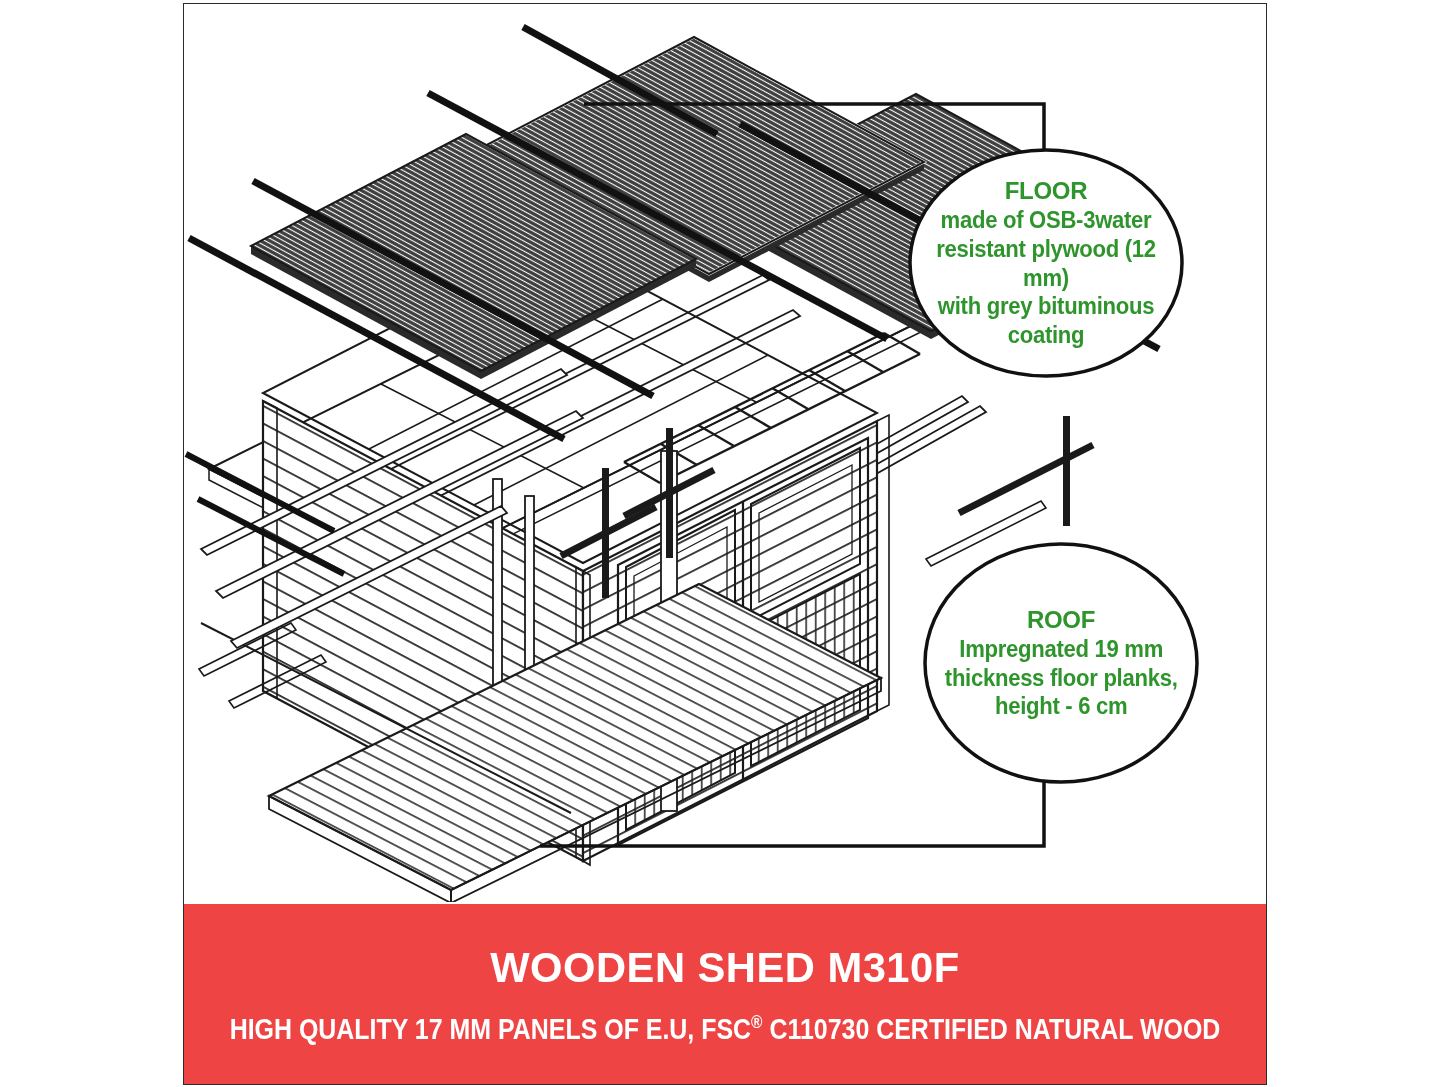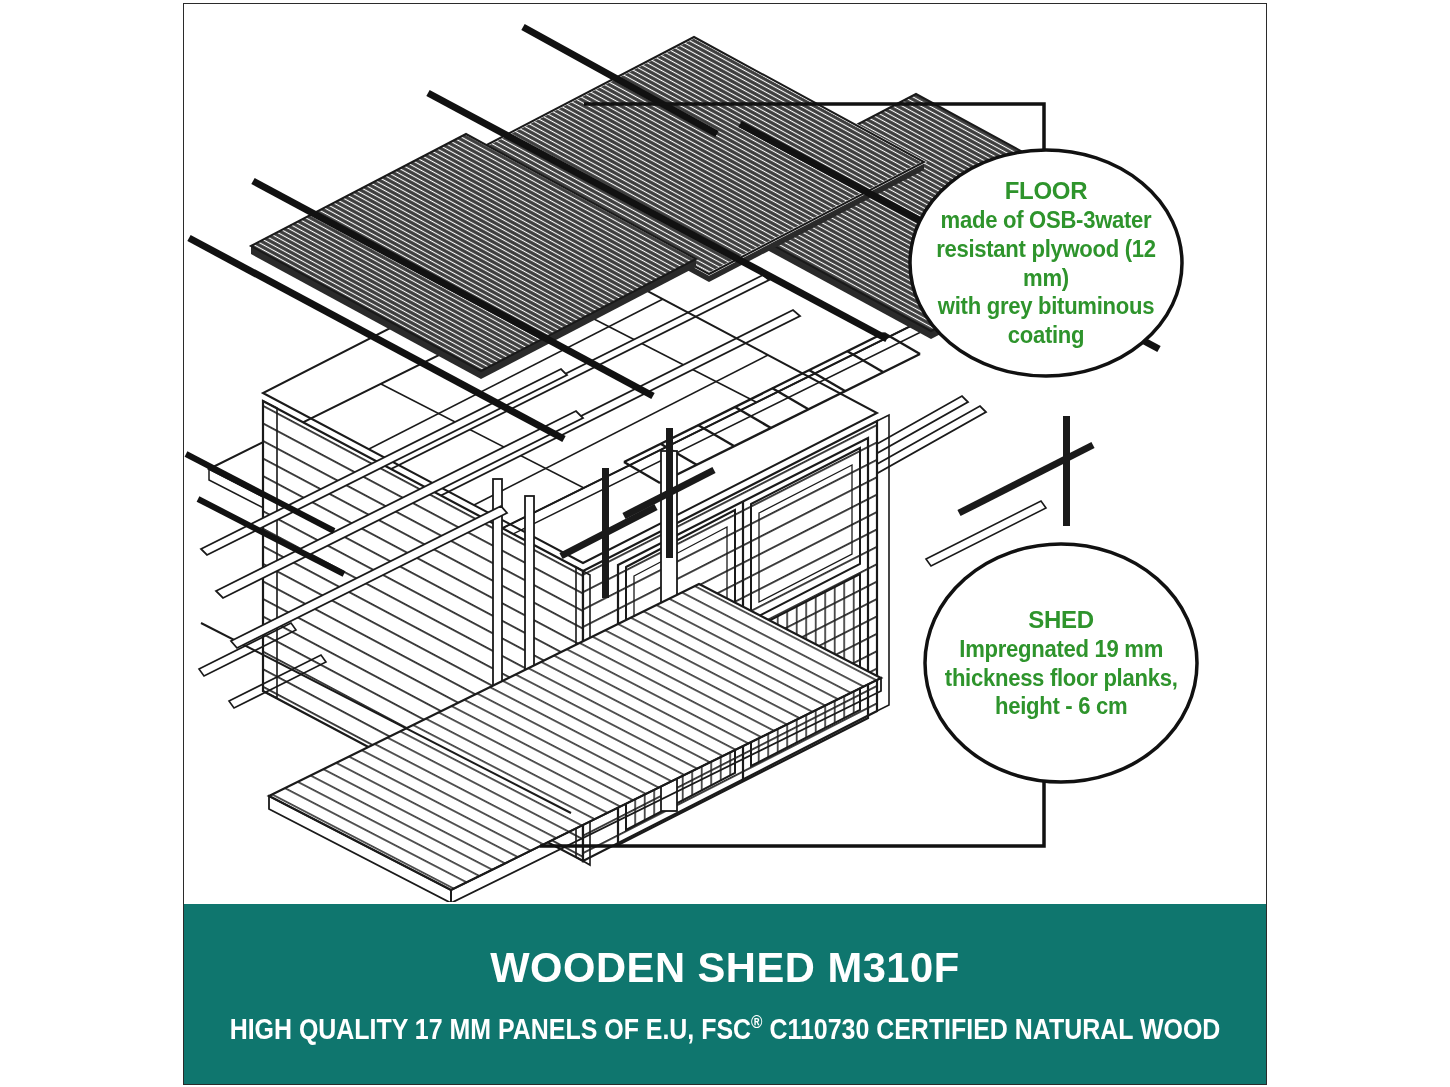--- a/index.html
+++ b/index.html
@@ -5,21 +5,21 @@
   html,body{margin:0;padding:0;background:#ffffff;}
   body{font-family:"Liberation Sans","DejaVu Sans",sans-serif;}
   .stage{position:relative;width:1450px;height:1087px;background:#ffffff;overflow:hidden;}
   .content{position:absolute;left:183px;top:3px;width:1084px;height:1082px;border:1px solid #2b2b2b;background:#ffffff;box-sizing:border-box;}
   .drawing-area{position:absolute;left:0;top:0;width:1082px;height:898px;}
   .callout-text{position:absolute;display:flex;flex-direction:column;align-items:center;justify-content:center;text-align:center;color:#2e942c;font-weight:bold;letter-spacing:-0.3px;}
   .callout-title{font-size:24px;line-height:1.25;}
   .callout-body{font-size:23px;line-height:1.25;white-space:pre-line;transform:scaleX(0.96);}
   .callout-roof{left:726px;top:168px;width:272px;height:182px;}
   .callout-floor{left:741px;top:570px;width:272px;height:178px;}
-  .banner{position:absolute;left:0;right:0;bottom:0;height:180px;background:#0f766e;display:flex;flex-direction:column;align-items:center;justify-content:center;gap:20px;}
+  .banner{position:absolute;left:0;right:0;bottom:0;height:180px;background:#ef4444;display:flex;flex-direction:column;align-items:center;justify-content:center;gap:20px;}
   .banner-title{color:#ffffff;font-weight:bold;font-size:43px;letter-spacing:0.5px;transform:scaleX(0.97);}
   .banner-subtitle{color:#ffffff;font-weight:bold;font-size:29px;white-space:nowrap;transform:scaleX(0.86);letter-spacing:0px;}
   .banner-subtitle sup{font-size:0.62em;vertical-align:super;}
   svg .ln{stroke:#1a1a1a;fill:none;}
 </style>
 </head>
 <body>
 
 <div class="stage">
   <div class="content">
@@ -174,21 +174,21 @@
     </svg>
 
     <div class="callout-text callout-roof">
       <div class="callout-title">FLOOR</div>
       <div class="callout-body">made of OSB-3water
 resistant plywood (12 mm)
 with grey bituminous
 coating</div>
     </div>
     <div class="callout-text callout-floor">
-      <div class="callout-title">SHED</div>
+      <div class="callout-title">ROOF</div>
       <div class="callout-body">Impregnated 19 mm
 thickness floor planks,
 height - 6 cm</div>
     </div>
 
     <div class="banner">
       <div class="banner-title">WOODEN SHED M310F</div>
       <div class="banner-subtitle"><span>HIGH QUALITY 17 MM PANELS OF E.U, FSC</span><sup>®</sup><span> C110730 CERTIFIED NATURAL WOOD</span></div>
     </div>
 

